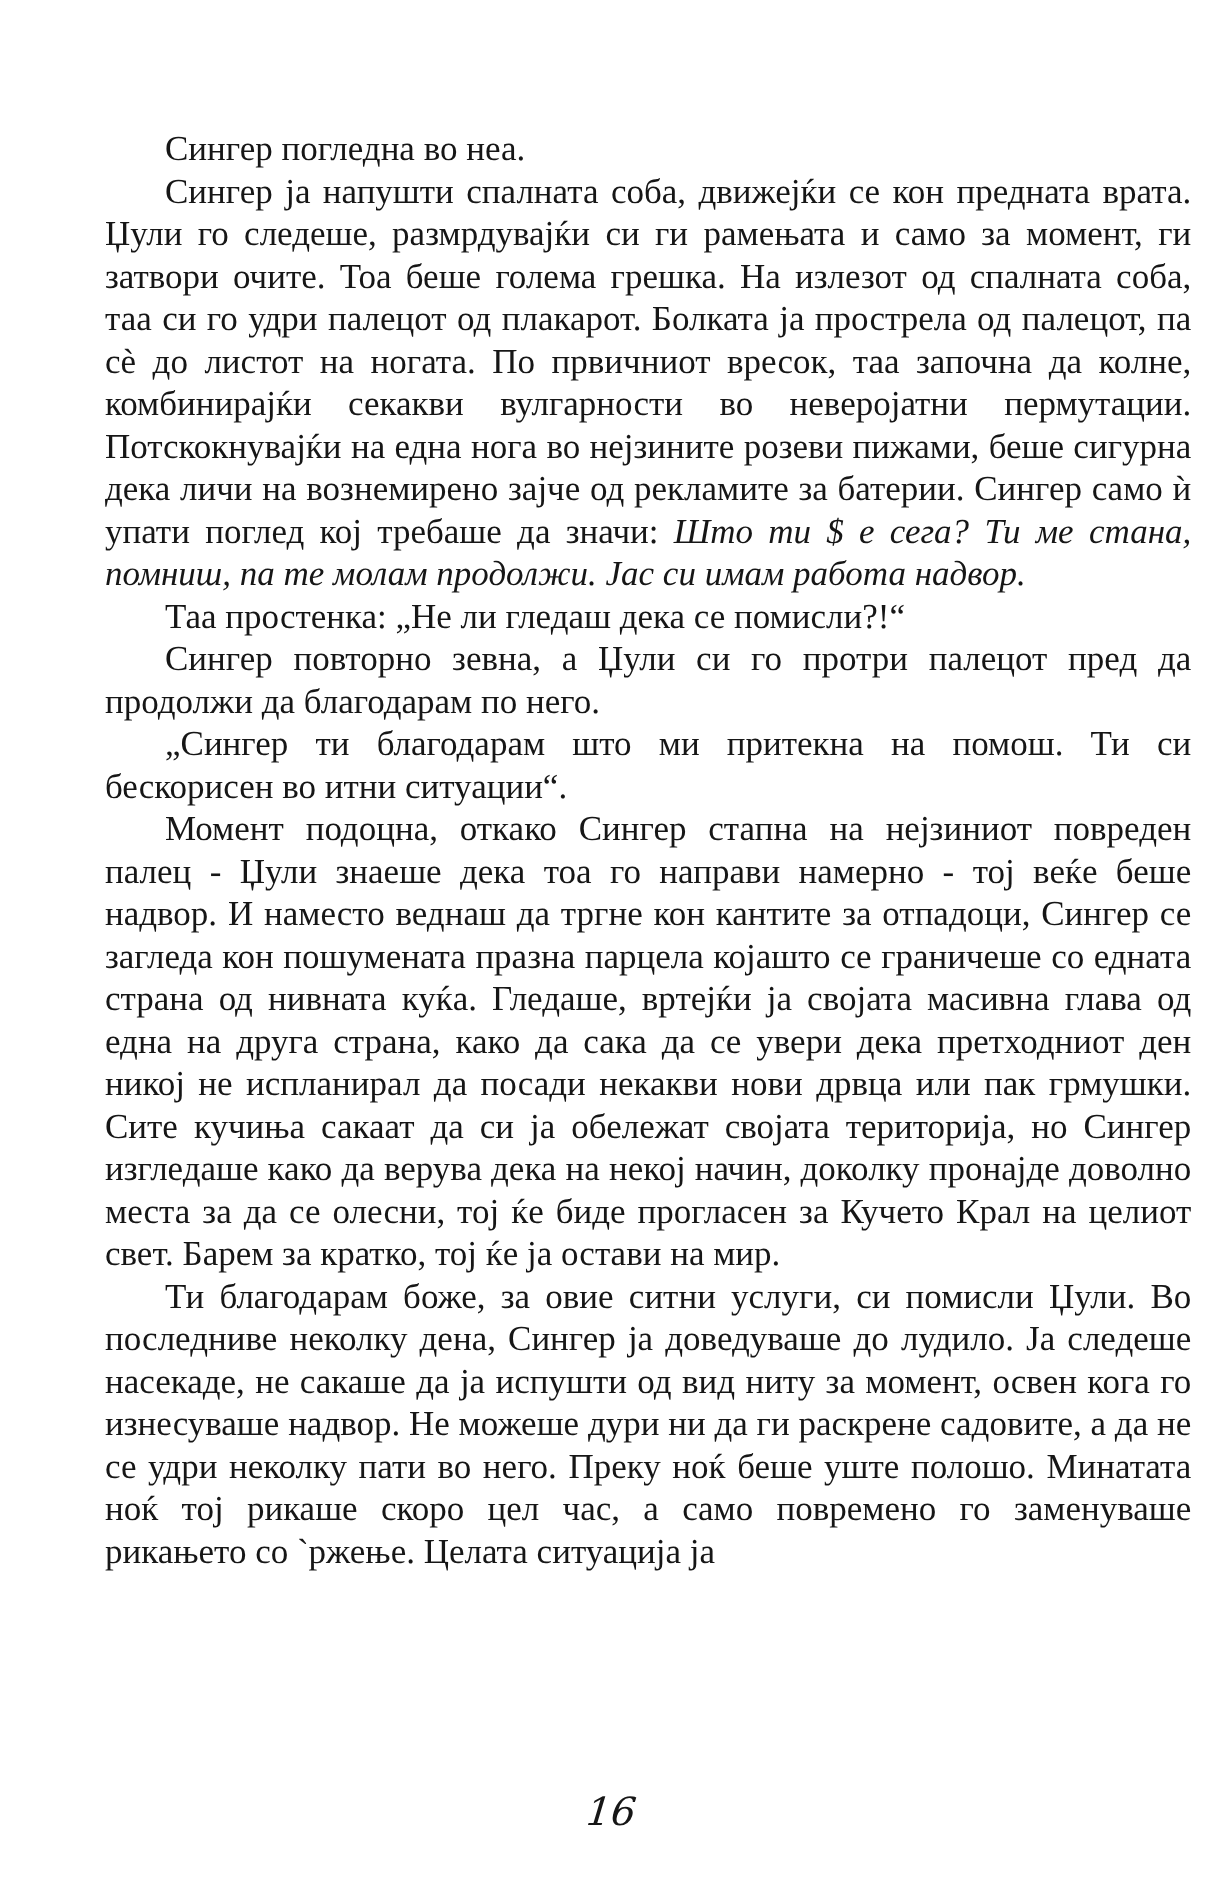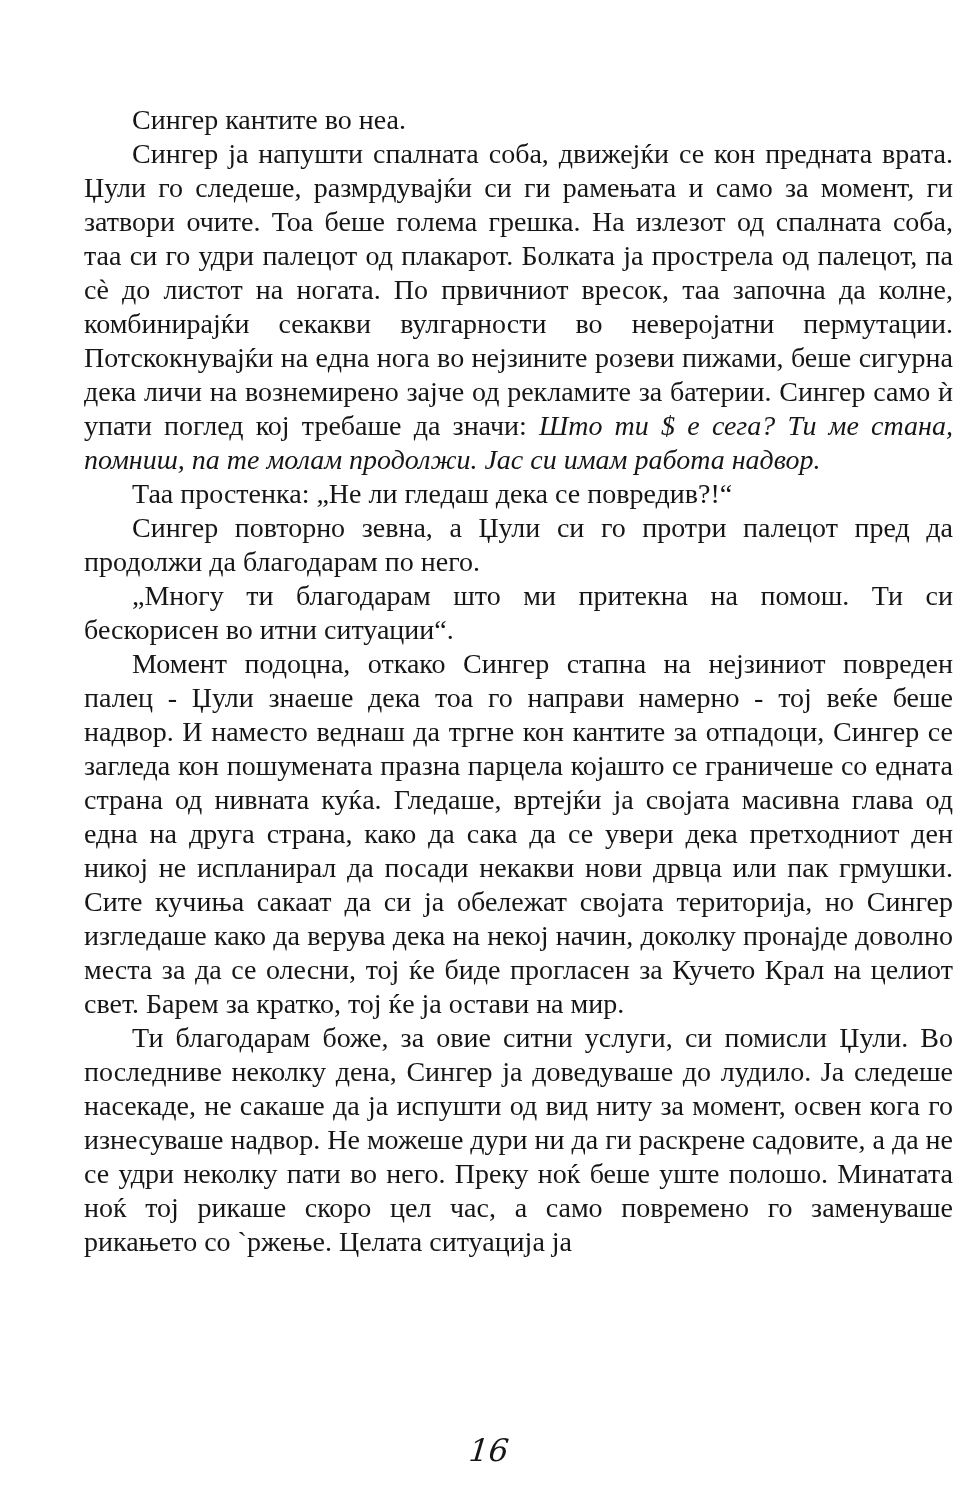--- a/index.html
+++ b/index.html
@@ -44,22 +44,22 @@
     font-size: 31px;
     color: #161616;
     transform: skewX(-6deg);
   }
 </style>
 </head>
 <body>
 
 <div class="page">
   <div class="text-block">
-    <p>Сингер кантите во неа.</p>
+    <p>Сингер погледна во неа.</p>
     <p><span>Сингер ја напушти спалната соба, движејќи се кон предната врата. Џули го следеше, размрдувајќи си ги рамењата и само за момент, ги затвори очите. Тоа беше голема грешка. На излезот од спалната соба, таа си го удри палецот од плакарот. Болката ја прострела од палецот, па сѐ до листот на ногата. По првичниот вресок, таа започна да колне, комбинирајќи секакви вулгарности во неверојатни пермутации. Потскокнувајќи на една нога во нејзините розеви пижами, беше сигурна дека личи на вознемирено зајче од рекламите за батерии. Сингер само ѝ упати поглед кој требаше да значи: </span><span class="italic">Што ти $ е сега? Ти ме стана, помниш, па те молам продолжи. Јас си имам работа надвор.</span></p>
-    <p>Таа простенка: „Не ли гледаш дека се повредив?!“</p>
+    <p>Таа простенка: „Не ли гледаш дека се помисли?!“</p>
     <p>Сингер повторно зевна, а Џули си го протри палецот пред да продолжи да благодарам по него.</p>
-    <p>„Многу ти благодарам што ми притекна на помош. Ти си бескорисен во итни ситуации“.</p>
+    <p>„Сингер ти благодарам што ми притекна на помош. Ти си бескорисен во итни ситуации“.</p>
     <p>Момент подоцна, откако Сингер стапна на нејзиниот повреден палец - Џули знаеше дека тоа го направи намерно - тој веќе беше надвор. И наместо веднаш да тргне кон кантите за отпадоци, Сингер се загледа кон пошумената празна парцела којашто се граничеше со едната страна од нивната куќа. Гледаше, вртејќи ја својата масивна глава од една на друга страна, како да сака да се увери дека претходниот ден никој не испланирал да посади некакви нови дрвца или пак грмушки. Сите кучиња сакаат да си ја обележат својата територија, но Сингер изгледаше како да верува дека на некој начин, доколку пронајде доволно места за да се олесни, тој ќе биде прогласен за Кучето Крал на целиот свет. Барем за кратко, тој ќе ја остави на мир.</p>
     <p>Ти благодарам боже, за овие ситни услуги, си помисли Џули. Во последниве неколку дена, Сингер ја доведуваше до лудило. Ја следеше насекаде, не сакаше да ја испушти од вид ниту за момент, освен кога го изнесуваше надвор. Не можеше дури ни да ги раскрене садовите, а да не се удри неколку пати во него. Преку ноќ беше уште полошо. Минатата ноќ тој рикаше скоро цел час, а само повремено го заменуваше рикањето со `ржење. Целата ситуација ја</p>
   </div>
   <div class="page-number">16</div>
 </div>
 
 </body></html>

